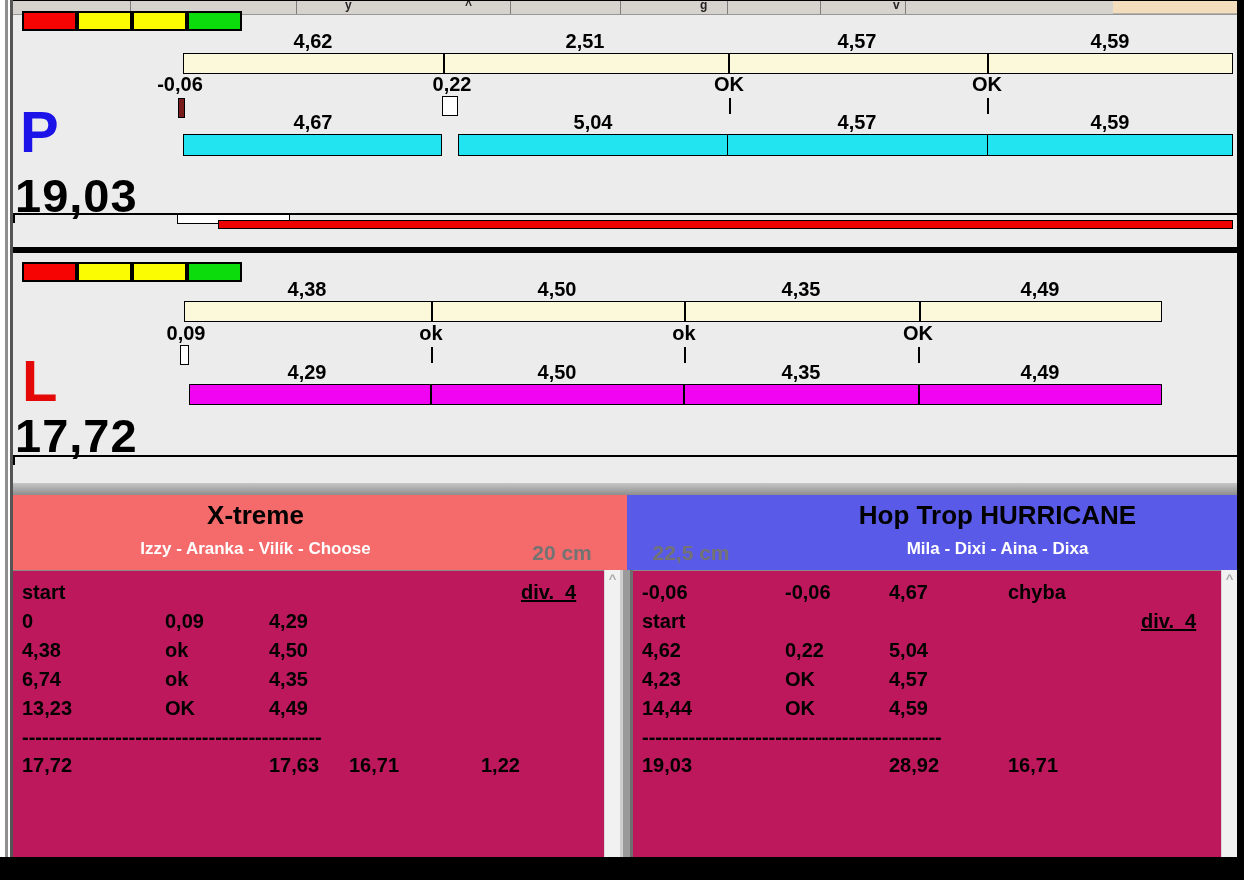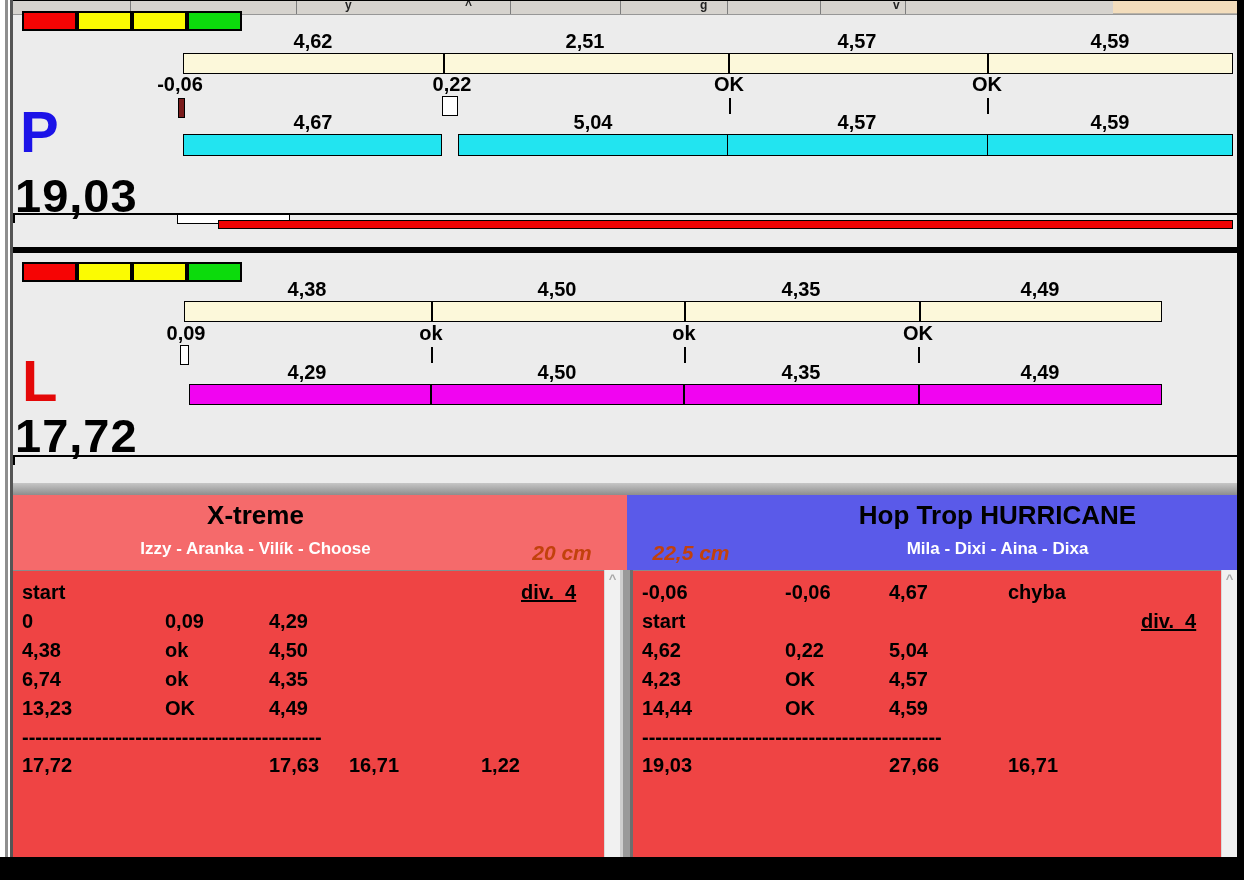--- a/index.html
+++ b/index.html
@@ -26,25 +26,25 @@
   .thinline{position:absolute;left:13px;width:1224px;height:2px;background:#000;}
   .notch{position:absolute;width:2px;height:8px;background:#000;}
   .tickline{position:absolute;width:2px;height:16px;background:#000;}
   .panel-divider{left:13px;top:247px;width:1224px;height:6px;background:#000;}
   .gray-band{left:13px;top:483px;width:1224px;height:12px;
     background:linear-gradient(180deg,#c6c6c6,#8d8d8d);}
   
   .hdr{position:absolute;top:495px;height:75px;}
   .hdr-title{position:absolute;top:5px;width:100%;text-align:center;font-size:26px;font-weight:bold;color:#000;}
   .hdr-dogs{position:absolute;top:44px;width:100%;text-align:center;font-size:17px;font-weight:bold;color:#fff;}
-  .cm-label{position:absolute;top:541px;transform:translateX(-50%);font-size:21px;font-weight:bold;color:#c2410c;white-space:nowrap;font-style:italic;}
+  .cm-label{position:absolute;top:541px;transform:translateX(-50%);font-size:21px;font-weight:bold;color:#737373;white-space:nowrap;}
   .datebox{left:498px;top:497px;width:260px;height:41px;background:#fff;
     text-align:center;font-size:27px;color:#000;line-height:41px;white-space:nowrap;}
   
-  .ttable{position:absolute;top:570px;height:287px;background:#ef4444;
+  .ttable{position:absolute;top:570px;height:287px;background:#be185d;
     border-top:1px solid #8a8a8a;box-sizing:border-box;}
   .trow{position:absolute;left:0;width:100%;height:26px;font-size:20px;font-weight:bold;color:#000;}
   .cell{position:absolute;white-space:pre;}
   .c0{left:9px;} .c1{left:152px;} .c2{left:256px;} .c4{left:468px;}
   .t-left .c3{left:336px;} .t-right .c3{left:375px;}
   .divlab{left:508px;white-space:pre;text-decoration:underline;}
   .dashrow{letter-spacing:0;}
   .scrollbar{position:absolute;top:570px;width:16px;height:287px;background:#f1f1f1;
     border-left:1px solid #d9d9d9;box-sizing:border-box;text-align:center;}
   .sb-caret{font-size:13px;color:#a9a9a9;line-height:18px;font-weight:bold;}
@@ -246,21 +246,21 @@
     <div class="trow" style="top:126px">
       <span class="cell c0">14,44</span>
       <span class="cell c1">OK</span>
       <span class="cell c2">4,59</span>
     </div>
     <div class="trow dashrow" style="top:155px">
       <span class="cell c0">---------------------------------------------</span>
     </div>
     <div class="trow" style="top:183px">
       <span class="cell c0">19,03</span>
-      <span class="cell c2">27,66</span>
+      <span class="cell c2">28,92</span>
       <span class="cell c3">16,71</span>
     </div>
   </div>
   <div class="scrollbar" style="left:1221px">
     <div class="sb-caret">^</div>
   </div>
 
   <div class="abs edge-left"></div>
   <div class="abs edge-right"></div>
   <div class="abs bottom-bar"></div>

